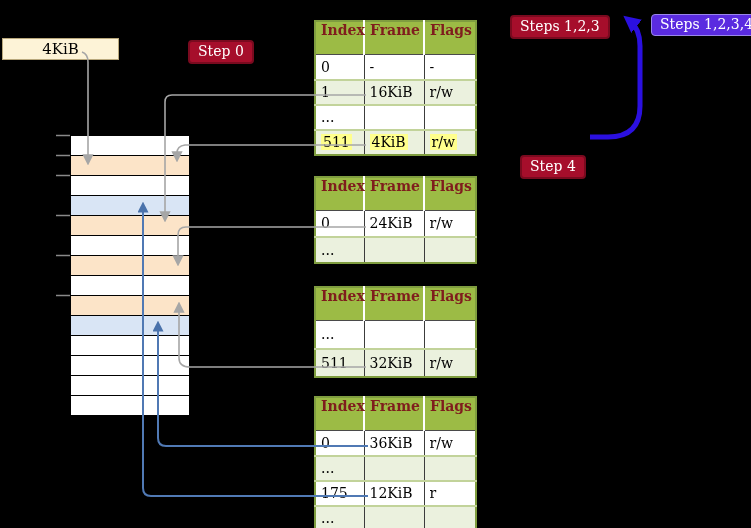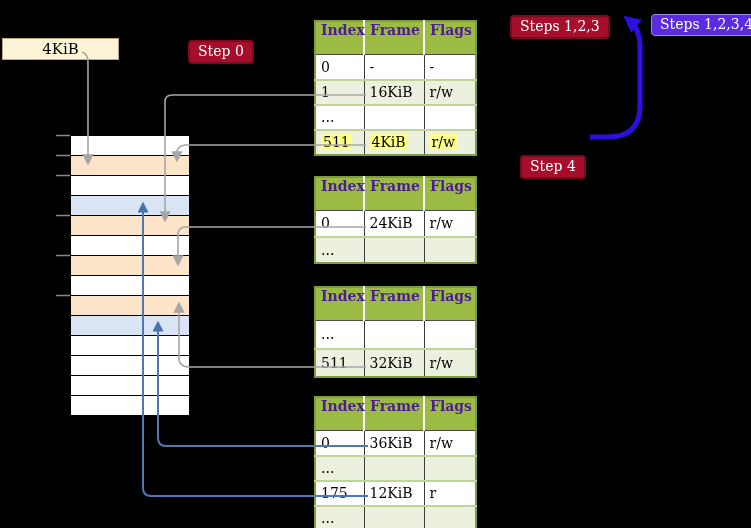--- a/index.html
+++ b/index.html
@@ -24,21 +24,21 @@
   .memrow.orange { background: #fce4c8; }
   .memrow.blue   { background: #d9e5f5; }
   
   #tables-layer { position: absolute; inset: 0; z-index: 3; }
   table.pt {
     position: absolute; border-collapse: collapse; table-layout: fixed;
     width: 163px; background: #fff; border: 2px solid #7f9d3f;
     font-family: "DejaVu Serif", "Liberation Serif", serif; font-size: 14px; color: #000;
   }
   table.pt th {
-    background: #9cbb45; color: #4c1d95; font-weight: bold; text-align: left;
+    background: #9cbb45; color: #7f1d1d; font-weight: bold; text-align: left;
     height: 24px; padding: 0 0 16px 5px; border-right: 2px solid #fff;
     border-bottom: 1px solid #4a4a4a; font-size: 14px;
   }
   table.pt th:last-child { border-right: none; margin-left: 28px; }
   table.pt td {
     padding: 0 0 0 5px; border-left: 1px solid #3c3c3c;
     border-top: 2px solid #c2d39a; vertical-align: middle;
   }
   table.pt td:first-child { border-left: none; }
   table.pt tbody tr:first-child td { border-top: none; }

